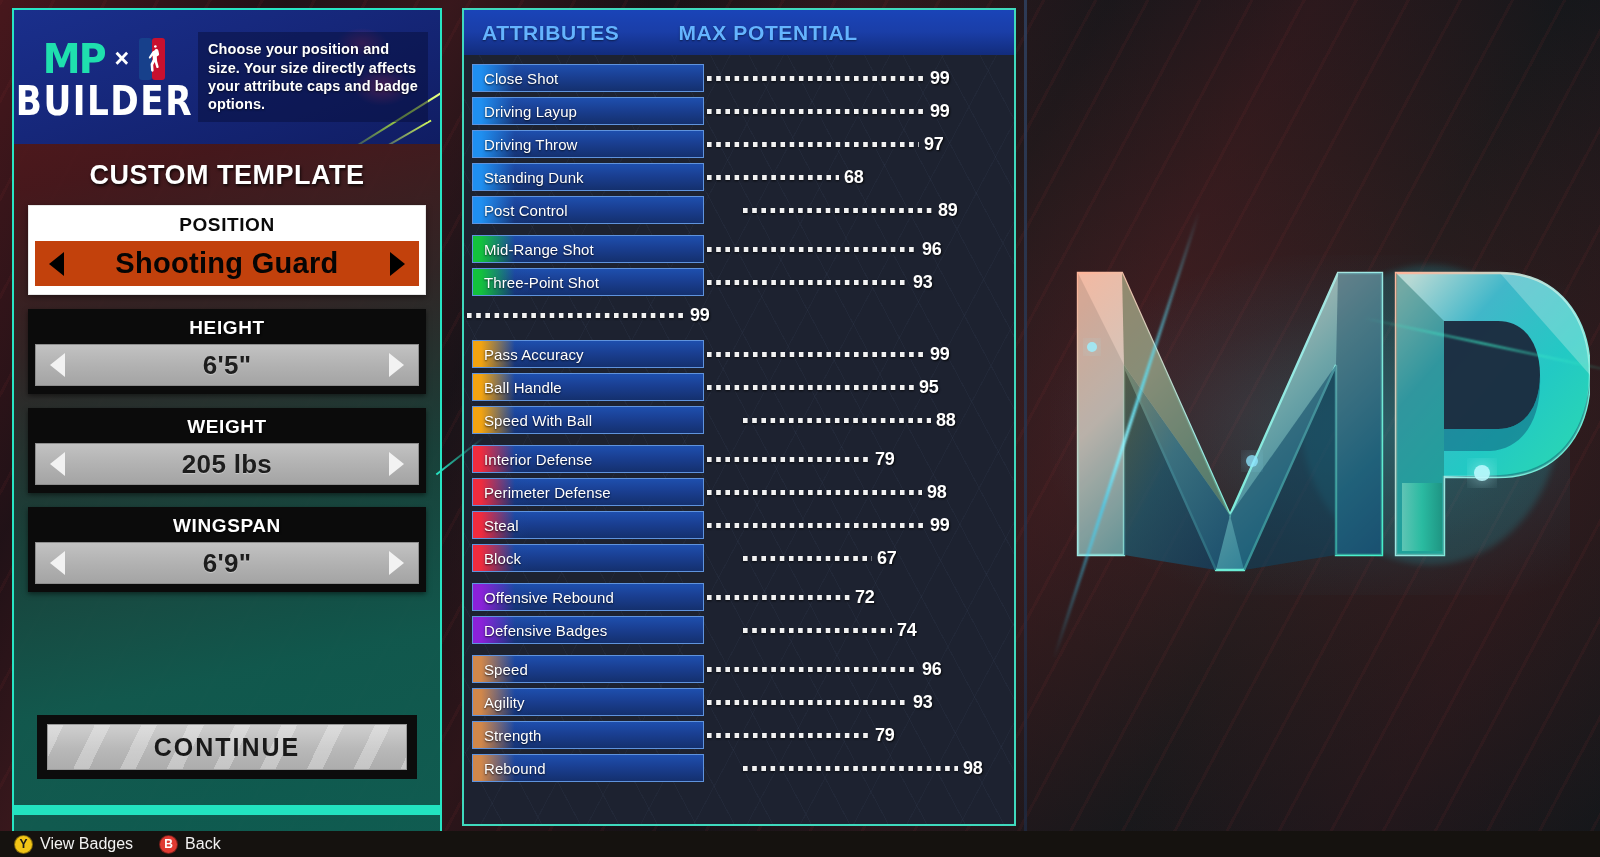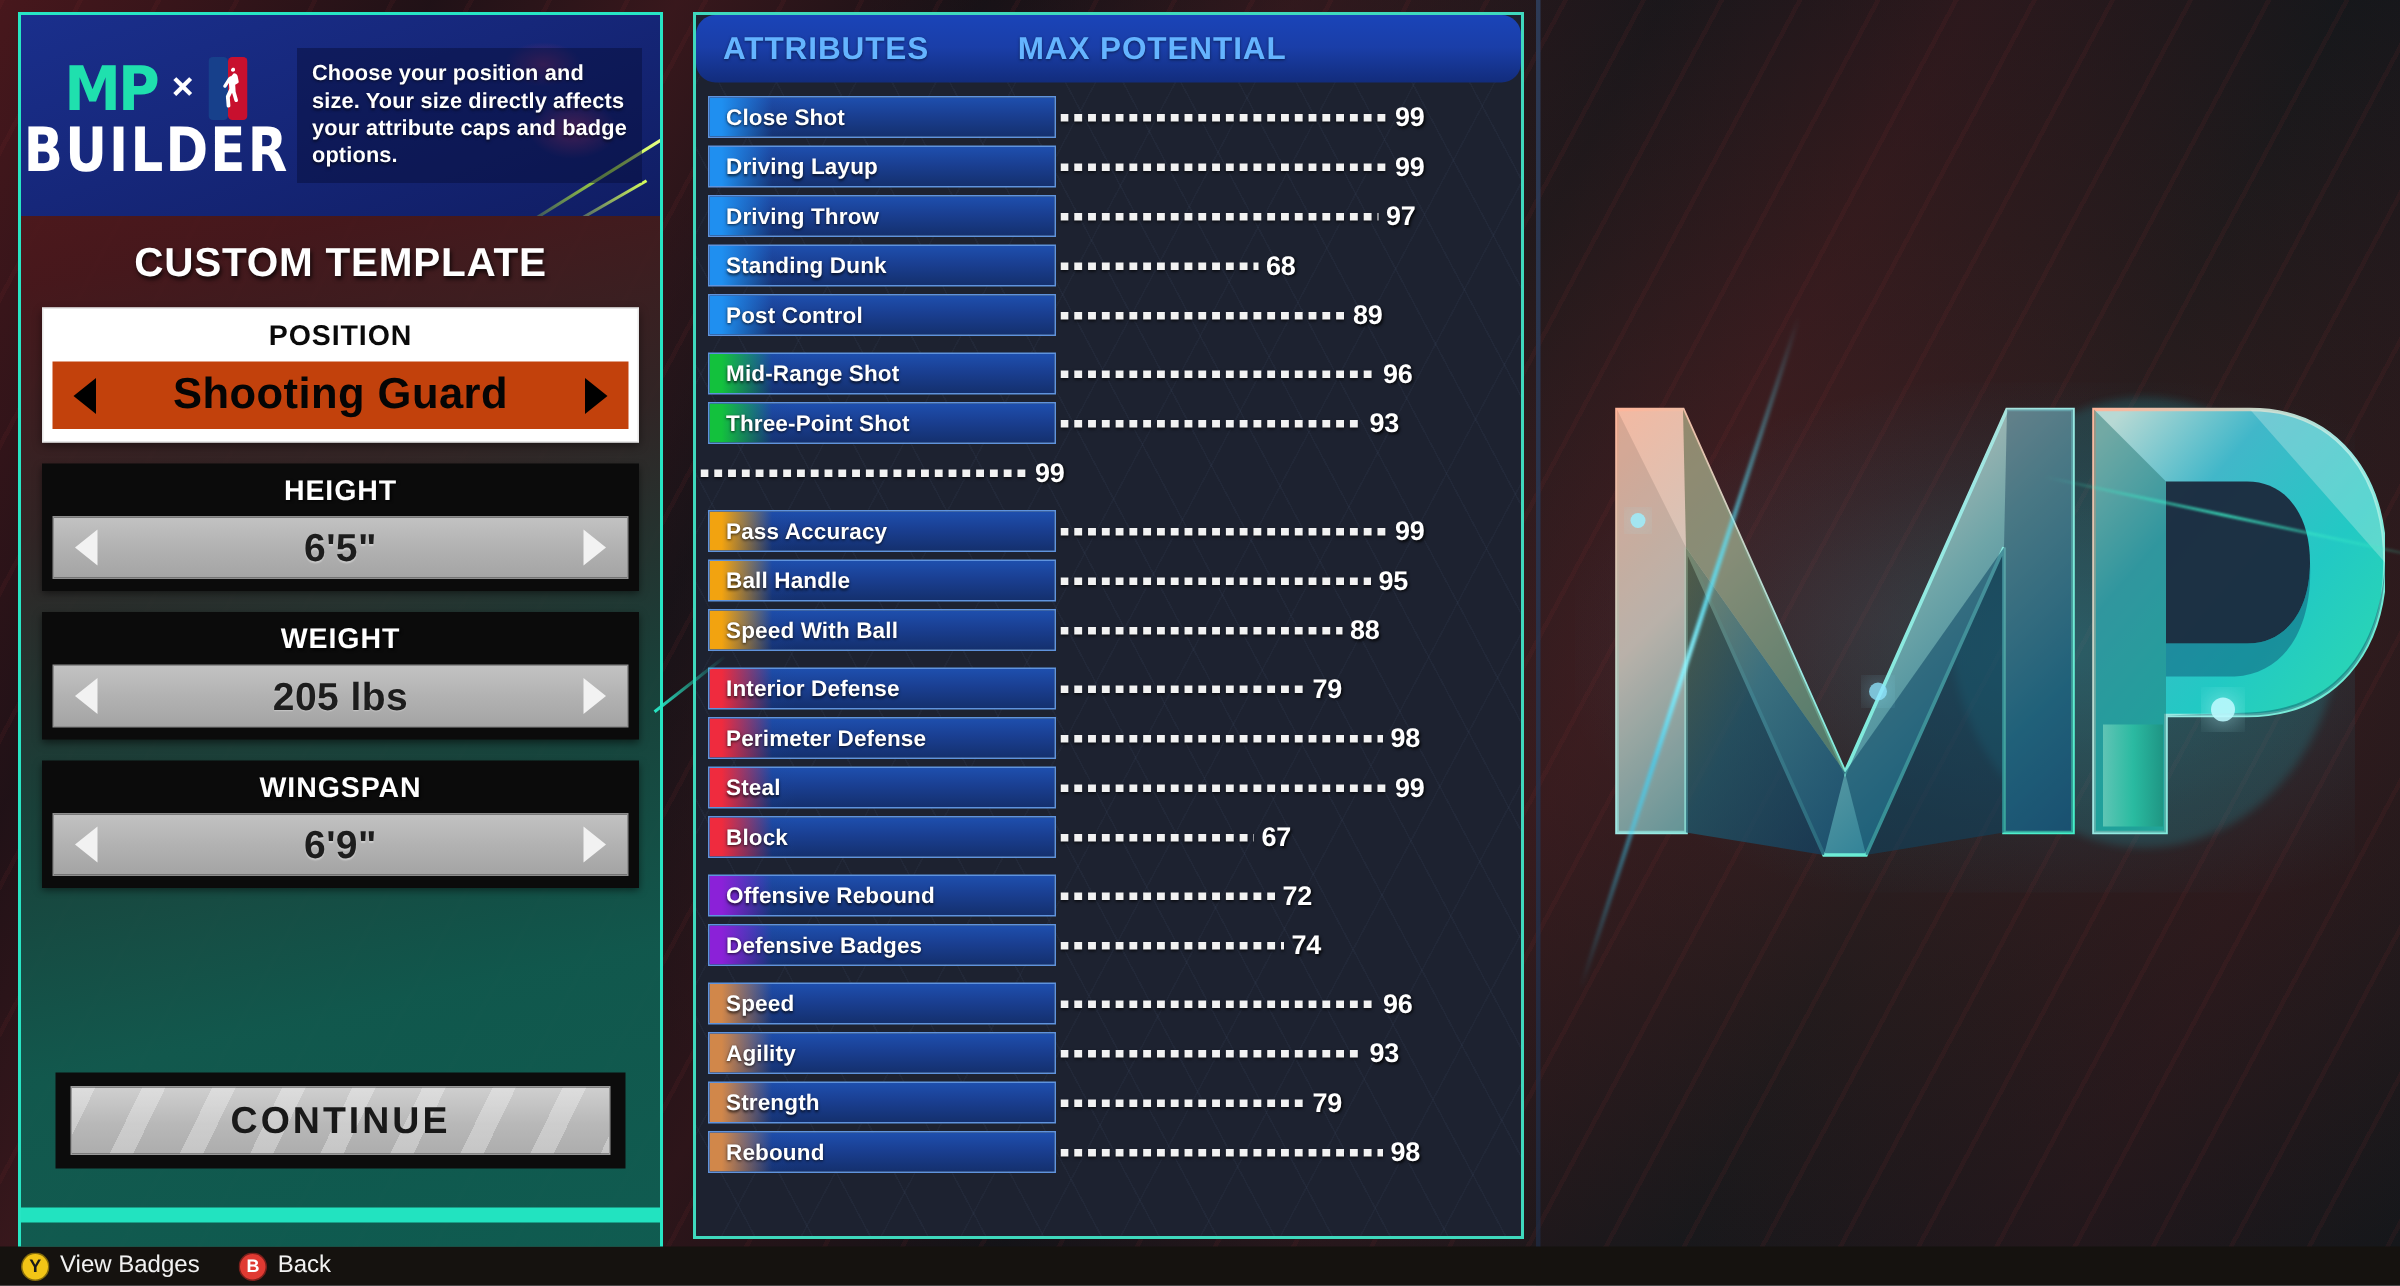--- a/index.html
+++ b/index.html
@@ -263,21 +263,20 @@
       repeating-linear-gradient(62deg, rgba(120,150,200,0.05) 0px, rgba(120,150,200,0.05) 1px, transparent 1px, transparent 34px),
       repeating-linear-gradient(-62deg, rgba(120,150,200,0.045) 0px, rgba(120,150,200,0.045) 1px, transparent 1px, transparent 47px);
     pointer-events:none;
   }
   .attr-header {
     position: relative;
     height: 45px;
     background: linear-gradient(180deg,#1a44b8 0%,#1a3ea8 48%,#122c7c 100%);
     display: flex; align-items: center;
     z-index: 2;
-    border-radius: 13px;
   }
   .attr-header .h-attr {
     color: #64b4ff; font-size: 21px; font-weight: 900;
     letter-spacing: 0.6px; margin-left: 18px;
     text-shadow: 0 1px 2px rgba(0,0,0,0.5);
   }
   .attr-header .h-max {
     color: #64b4ff; font-size: 21px; font-weight: 900;
     letter-spacing: 0.6px; margin-left: 59px;
     text-shadow: 0 1px 2px rgba(0,0,0,0.5);
@@ -287,42 +286,42 @@
   .attr-group { margin-bottom: 11px; }
   .attr-group:last-child { margin-bottom: 0; }
 
   .attr-row {
     position: relative;
     display: flex;
     align-items: center;
     height: 28px;
     margin-bottom: 5px;
   }
-  .attr-row:last-child { margin-bottom: 0; }
+  .attr-row:last-child { margin-bottom: 0; gap: 36px; }
 
   .attr-pill {
     position: relative;
     width: 232px;
     height: 28px;
     margin-left: 8px;
     background: linear-gradient(180deg,#1e4fae 0%,#1a3f92 45%,#14306e 100%);
     border: 1px solid #5f93dd;
     display: flex; align-items: center;
     overflow: hidden;
   }
   .accent {
     position: absolute;
     left: 0; top: 0; bottom: 0;
     width: 58px;
   }
   .attr-name {
     position: relative;
     color: #ffffff;
     font-size: 15px;
-    font-weight: 700;
+    font-weight: 400;
     letter-spacing: 0.1px;
     margin-left: 11px;
     text-shadow: 0 1px 2px rgba(0,0,0,0.75);
     white-space: nowrap;
     z-index: 2;
   }
 
   .leader-zone {
     position: relative;
     flex: 1;

